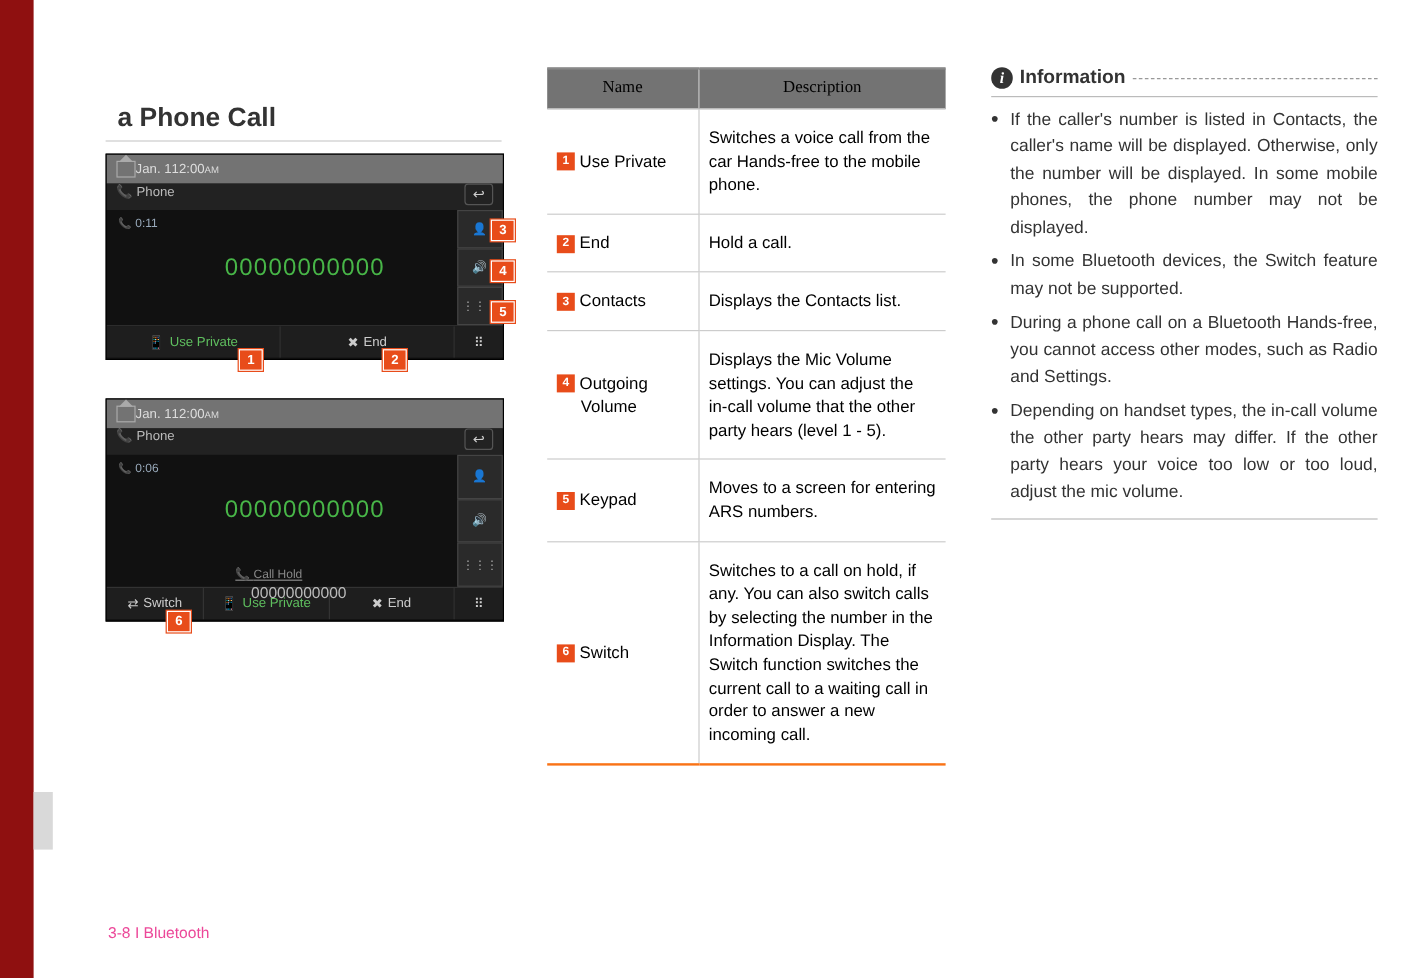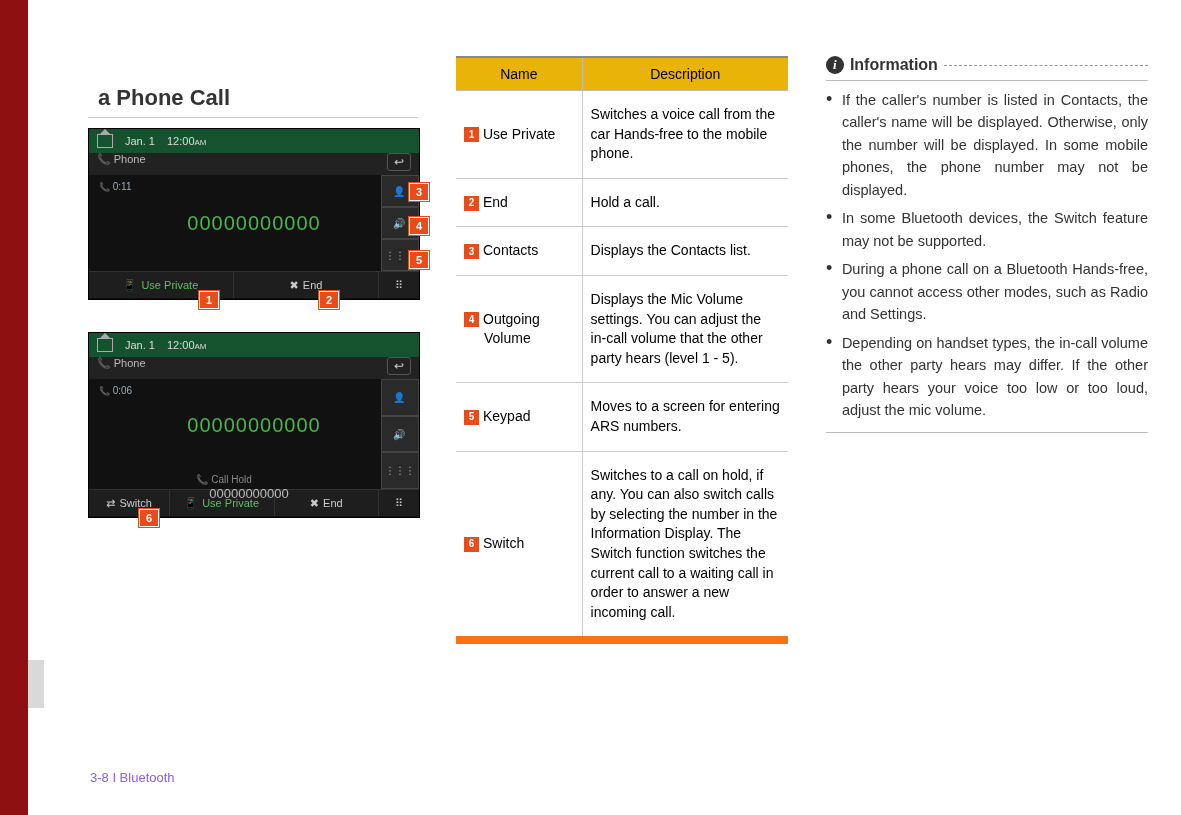--- a/index.html
+++ b/index.html
@@ -52,27 +52,26 @@
   .shot {
     position: relative;
     width: 330px;
     height: 170px;
     background: #111;
     border: 1px solid #000;
     margin-bottom: 32px;
   }
   .shot-top {
     height: 24px;
-    background: #14532d;
+    background: #737373;
     display: flex;
     align-items: center;
     color: #ddd;
     font-size: 11px;
     padding: 0 8px;
-    gap: 12px;
   }
   .home-ic { width:14px; height:12px; border:1px solid #aaa; position:relative;}
   .home-ic::before { content:""; position:absolute; top:-6px; left:1px; border-left:6px solid transparent; border-right:6px solid transparent; border-bottom:6px solid #aaa;}
   .shot-crumb {
     height: 22px;
     background: #222;
     display:flex;
     align-items:flex-start;
     color:#bbb;
     font-size: 11px;
@@ -111,20 +110,21 @@
     text-align:center;
     letter-spacing: 1px;
   }
   .holdline {
     position:absolute;
     bottom: 4px;
     left: 0;
     right: 60px;
     color: #888;
     font-size: 10px;
+    text-decoration: underline;
   }
   .holdnum {
     color:#bbb;
     font-size: 13px;
     padding-left: 30px;
   }
   .side-btns {
     position:absolute;
     right:0;
     top:0;
@@ -181,34 +181,35 @@
     line-height: 1.8;
     text-align: justify;
   }
   
   table.desc {
     width: 100%;
     border-collapse: collapse;
     font-size: 14px;
   }
   table.desc th {
-    background: #eab308;
+    background: #737373;
     font-weight: normal;
     padding: 8px 6px;
     border-top: 2px solid #888;
     border-bottom: 1px solid #bbb;
+    font-family: Liberation Serif, serif;
   }
   table.desc th:first-child { border-right: 1px solid #bbb; width: 38%;}
   table.desc td {
     padding: 14px 8px;
     border-bottom: 1px solid #ccc;
     vertical-align: middle;
     line-height: 1.4;
   }
-  table.desc tr:last-child td { border-bottom: 8px solid #f97316; margin-left: 48px;}
+  table.desc tr:last-child td { border-bottom: 2px solid #f97316; margin-left: 48px;}
   table.desc td:first-child { border-right: 1px solid #ccc; }
   .num-badge {
     display:inline-flex;
     width: 15px;
     height: 15px;
     background:#e84c1a;
     color:#fff;
     font-size:10px;
     font-weight:bold;
     align-items:center;
@@ -264,21 +265,21 @@
     color:#333;
     font-size: 18px;
     line-height: 1.2;
   }
   .info-divider { border-top:1px solid #bbb; margin-top:10px;}
   .footer {
     position:absolute;
     left: 90px;
     bottom: 30px;
     font-size: 13px;
-    color:#8b5cf6;
+    color:#ec4899;
   }
 </style>
 </head>
 <body>
 
 <div class="spine"></div>
 <div class="tab"></div>
 
 <div class="page">
 

